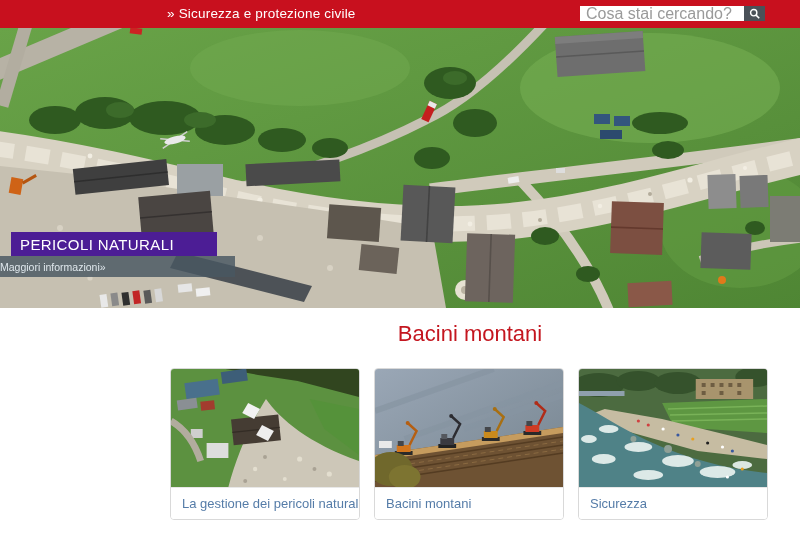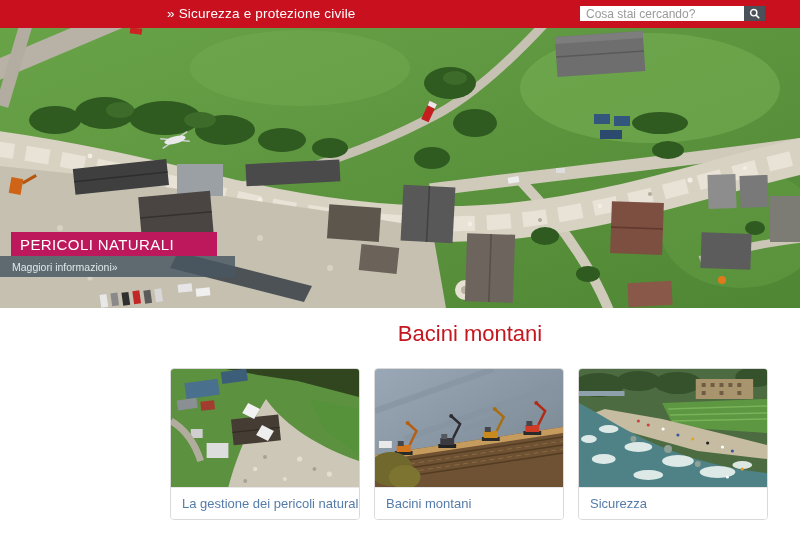--- a/index.html
+++ b/index.html
@@ -5,34 +5,34 @@
   * { margin:0; padding:0; box-sizing:border-box; }
   html,body { width:800px; height:533px; overflow:hidden; background:#fff;
               font-family:"Liberation Sans", sans-serif; }
 
   
   .topbar { position:relative; width:800px; height:28px; background:#c8101e; }
   .topbar-title { position:absolute; left:167px; top:0; height:28px; line-height:28px;
                   color:#ffffff; font-size:13.5px; letter-spacing:.2px; cursor:pointer; }
   .searchwrap { position:absolute; right:35px; top:6px; height:15px; display:flex; }
   .search-input { width:164px; height:15px; border:none; background:#ffffff;
-                  font-size:12px; color:#555; padding:0 6px; outline:none; }
+                  font-size:16px; color:#555; padding:0 6px; outline:none; }
   .search-input::placeholder { color:#9a9a9a; }
   .search-btn { width:21px; height:15px; border:none; background:#4a5158;
                 display:flex; align-items:center; justify-content:center; cursor:pointer; }
 
   
   .hero { position:relative; width:800px; height:280px; overflow:hidden; }
   .hero svg { display:block; }
   .hero-banner { position:absolute; left:0; top:204px; width:100%; }
-  .banner-red { margin-left:11px; width:206px; height:24px; background:#be185d;
+  .banner-red { margin-left:11px; width:206px; height:24px; background:#4c1d95;
                 display:flex; align-items:center; padding-left:9px; }
   .banner-red span { color:#ffffff; font-size:15px; letter-spacing:.4px; }
   .banner-gray { width:235px; height:21px; background:rgba(72,87,97,.82);
-                 display:flex; align-items:center; padding-left:12px; cursor:pointer; }
+                 display:flex; align-items:center; padding-left:0; cursor:pointer; }
   .banner-gray span { color:#dfe7ec; font-size:10.5px; }
 
   
   .section-title { margin-top:13px; text-align:center; width:940px;  }
   .section-title span { color:#c4161f; font-size:22px; }
   .cards { position:absolute; left:170px; top:368px; display:flex; gap:14px; }
   .card { width:190px; background:#ffffff; border:1px solid #d9d9d9; border-radius:4px;
           overflow:hidden; cursor:pointer; display:block; text-decoration:none; }
   .card svg { display:block; }
   .card-label { height:32px; display:flex; align-items:center; padding:0 11px;

